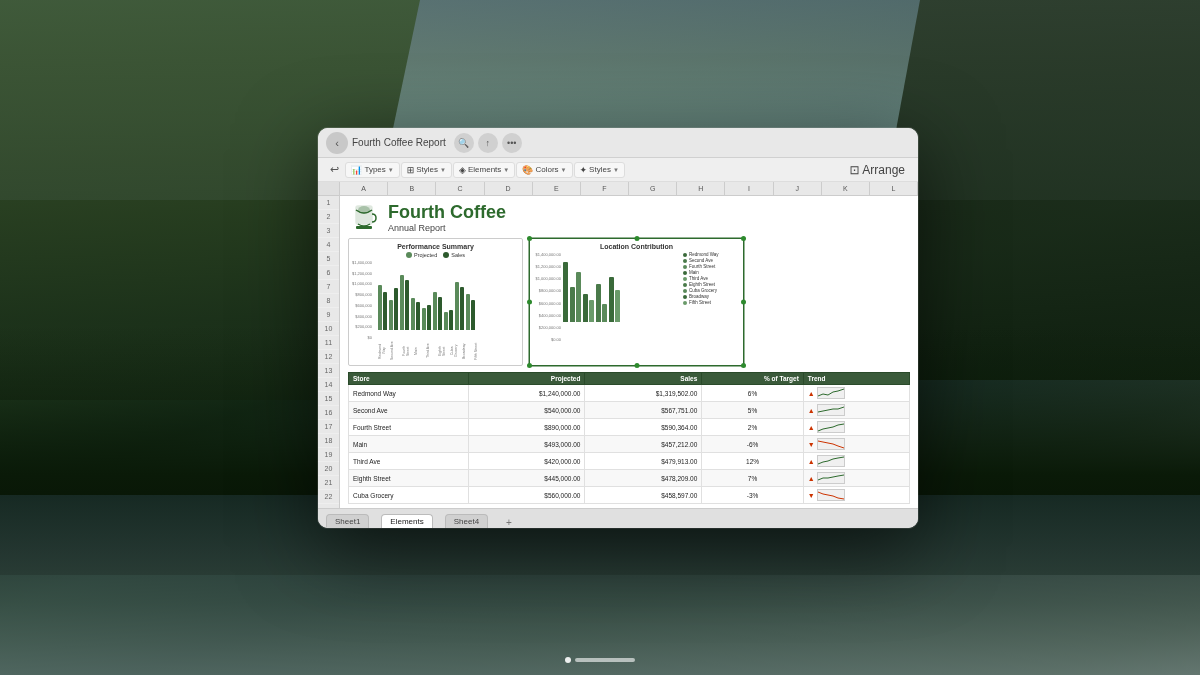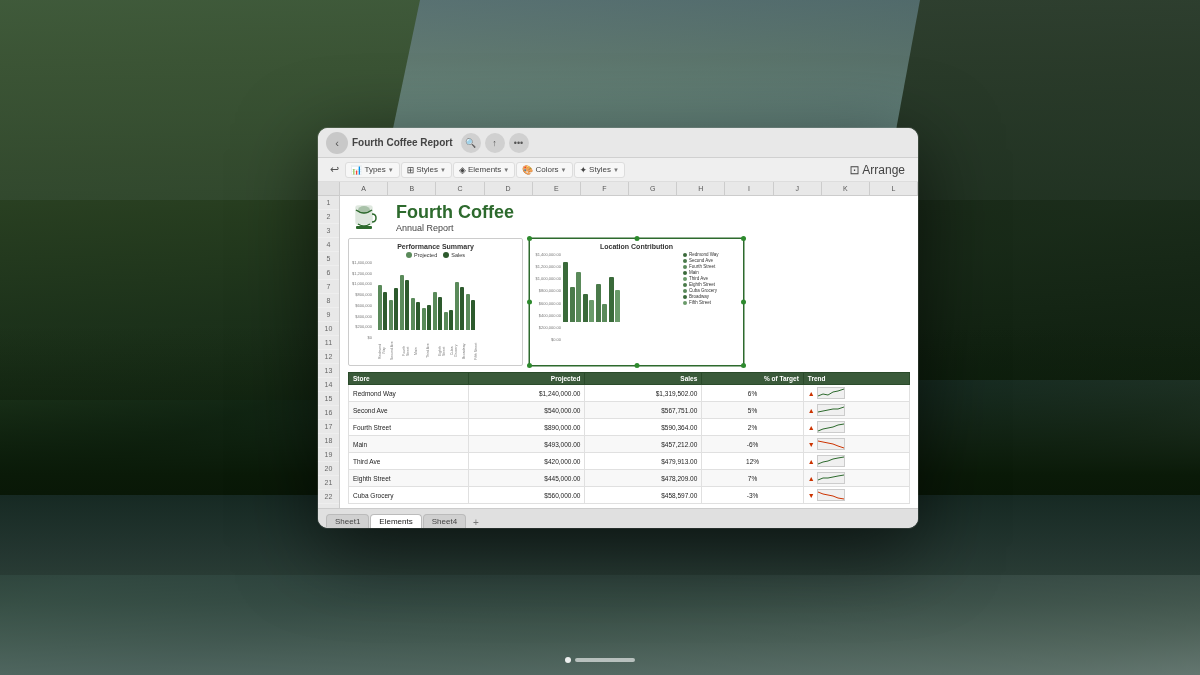--- a/index.html
+++ b/index.html
@@ -109,21 +109,21 @@
       font-size: 11px;
       color: #555;
       cursor: pointer;
       border: none;
       flex-shrink: 0;
     }
 
     .title-text {
       font-size: 10px;
       color: #444;
-      font-weight: 700;
+      font-weight: 400;
       margin-right: 4px;
     }
 
     .ribbon-tabs {
       display: flex;
       align-items: center;
       gap: 1px;
       flex: 1;
     }
 
@@ -277,21 +277,21 @@
     
     .report-area {
       padding: 6px 8px;
       height: 100%;
       overflow: hidden;
     }
 
     .report-header {
       display: flex;
       align-items: center;
-      gap: 16px;
+      gap: 8px;
       margin-bottom: 4px;
     }
 
     .coffee-icon {
       width: 32px; height: 32px;
       color: #2d6a2d;
       font-size: 22px;
       display: flex; align-items: center; justify-content: center;
     }
 
@@ -527,21 +527,21 @@
       justify-content: center;
     }
 
     
     .sheet-tabs {
       height: 20px;
       background: #e0e0e0;
       display: flex;
       align-items: flex-end;
       padding: 0 8px;
-      gap: 1px;
+      gap: 12px;
       border-top: 1px solid #ccc;
       flex-shrink: 0;
     }
 
     .sheet-tab {
       font-size: 8px;
       padding: 2px 8px;
       border-radius: 4px 4px 0 0;
       cursor: pointer;
       background: #d0d0d0;

